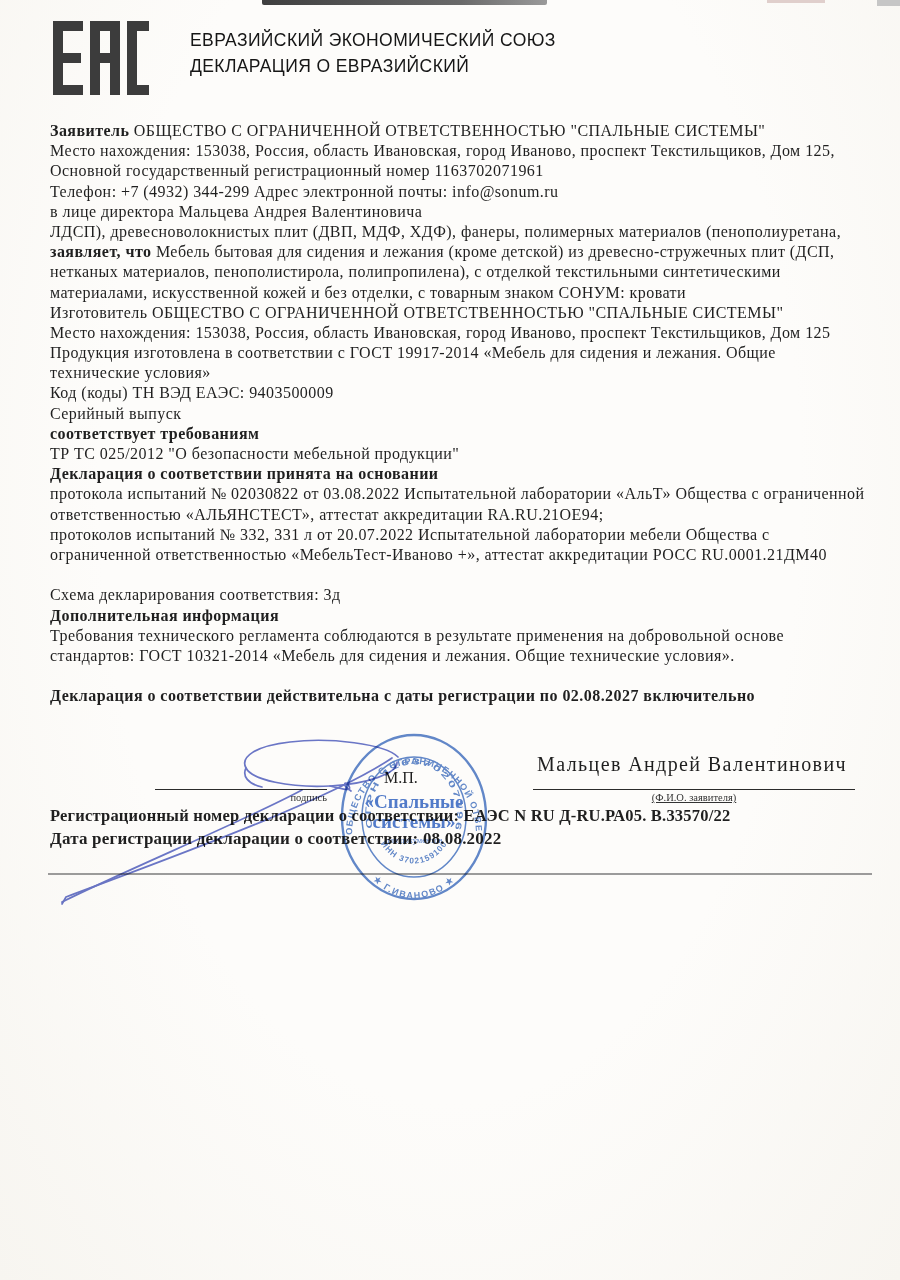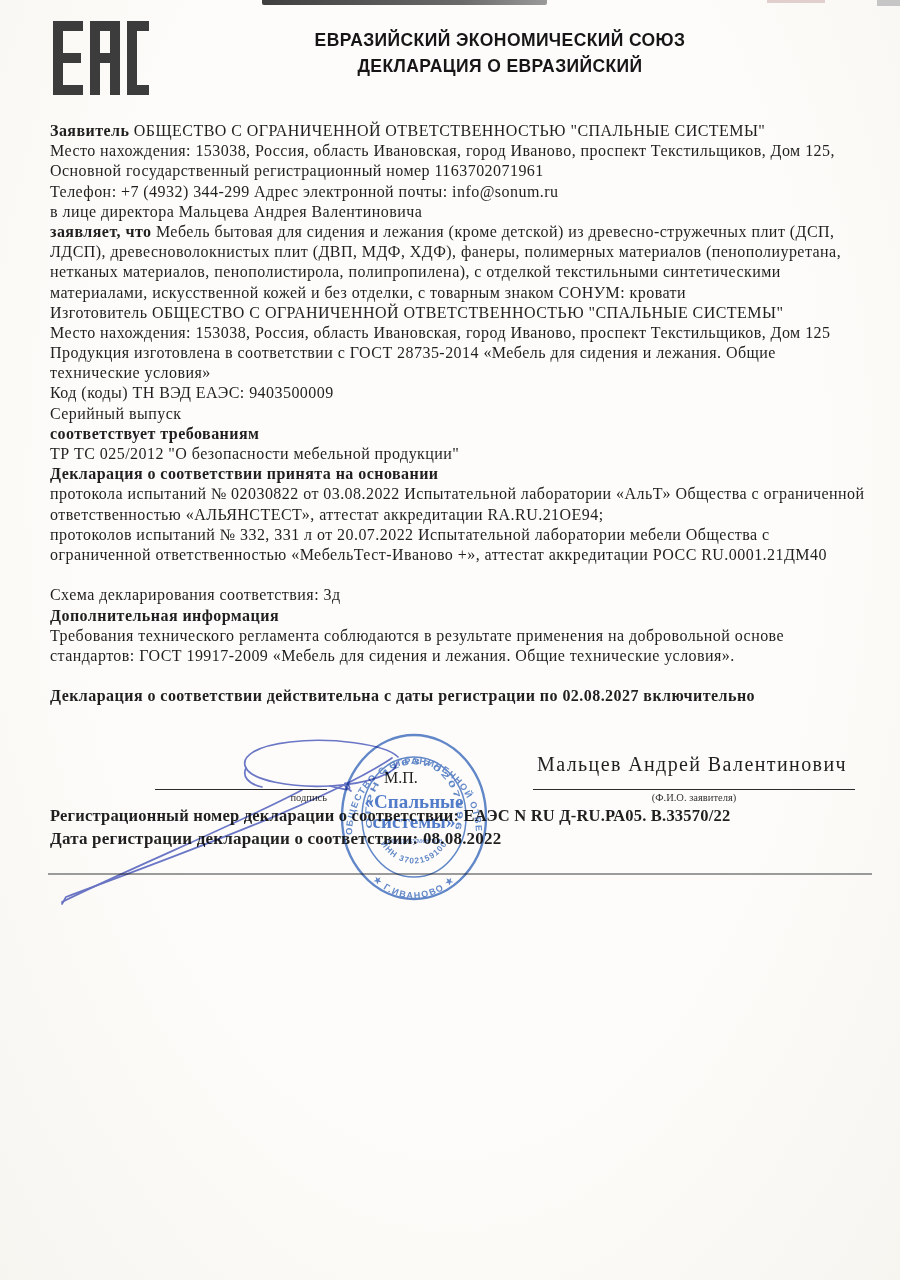--- a/index.html
+++ b/index.html
@@ -13,41 +13,40 @@
   }
   
   .artifact{position:absolute;}
   .art1{left:262px;top:0;width:285px;height:5px;background:linear-gradient(90deg,#3f3f3f,#6a6a6a 70%,#9a9a9a);border-radius:0 0 2px 2px;}
   .art2{left:767px;top:0;width:58px;height:3px;background:#e0cfcc;}
   .art3{left:877px;top:0;width:23px;height:6px;background:#c6c6c6;}
   
   .eac{position:absolute;left:53px;top:21px;}
   
   .header{
-    position:absolute;left:200px;top:27px;width:600px;
-    text-align:center;
+    position:absolute;left:190px;top:27px;width:600px;
     font-family:"Liberation Sans", sans-serif;
-    font-weight:bold;font-size:17.5px;line-height:26px;
+    font-weight:normal;font-size:17.5px;line-height:26px;
     letter-spacing:0.4px;color:#161616;
   }
   
   .body-text{
     position:absolute;left:50px;top:121px;width:815px;
     font-size:16px;line-height:20.2px;letter-spacing:0.45px;
   }
   .body-text .line{height:20.2px;white-space:nowrap;}
   .body-text .b{font-weight:bold;}
   
   .sig-abs{position:absolute;white-space:nowrap;}
   .mp{left:384px;top:769px;font-size:16px;}
   .sig-line{left:155px;top:789px;width:172px;height:0;border-top:1.5px solid #2b2b2b;}
   .sig-caption{left:155px;top:792px;width:172px;text-align:right;font-size:10.5px;color:#333;}
   .fio-name{left:537px;top:753px;font-size:20px;letter-spacing:1.4px;}
   .fio-line{left:533px;top:789px;width:322px;height:0;border-top:1.5px solid #2b2b2b;}
-  .fio-caption{left:533px;top:792px;width:322px;text-align:center;font-size:10.5px;color:#333;}
+  .fio-caption{left:533px;top:792px;width:322px;text-align:center;font-size:10.5px;color:#333;text-decoration:underline;}
   .reg1{left:50px;top:806px;font-size:16.5px;font-weight:bold;letter-spacing:0.2px;}
   .reg2{left:50px;top:829px;font-size:17px;font-weight:bold;letter-spacing:0.2px;text-align:center;}
   .bottom-rule{position:absolute;left:48px;top:873px;width:824px;height:2px;background:#8a8a8a;opacity:.85;}
   
   .stamp-svg{position:absolute;left:328px;top:722px;mix-blend-mode:multiply;opacity:.88;}
   .ink-svg{position:absolute;left:38px;top:728px;mix-blend-mode:multiply;opacity:.9;}
   .stamp-ring-text{font-family:"Liberation Sans", sans-serif;font-weight:bold;}
   .stamp-center{font-family:"Liberation Serif", serif;font-weight:bold;}
 </style>
 </head>
@@ -79,42 +78,42 @@
     <div>ЕВРАЗИЙСКИЙ ЭКОНОМИЧЕСКИЙ СОЮЗ</div>
     <div>ДЕКЛАРАЦИЯ О ЕВРАЗИЙСКИЙ</div>
   </div>
 
   <div class="body-text" id="body-lines">
       <div class="line"><span class="b">Заявитель </span><span>ОБЩЕСТВО С ОГРАНИЧЕННОЙ ОТВЕТСТВЕННОСТЬЮ "СПАЛЬНЫЕ СИСТЕМЫ"</span></div>
       <div class="line"><span>Место нахождения: 153038, Россия, область Ивановская, город Иваново, проспект Текстильщиков, Дом 125,</span></div>
       <div class="line"><span>Основной государственный регистрационный номер 1163702071961</span></div>
       <div class="line"><span>Телефон: +7 (4932) 344-299 Адрес электронной почты: info@sonum.ru</span></div>
       <div class="line"><span>в лице директора Мальцева Андрея Валентиновича</span></div>
+      <div class="line"><span>ЛДСП), древесноволокнистых плит (ДВП, МДФ, ХДФ), фанеры, полимерных материалов (пенополиуретана,</span></div>
       <div class="line"><span class="b">заявляет, что </span><span>Мебель бытовая для сидения и лежания (кроме детской) из древесно-стружечных плит (ДСП,</span></div>
-      <div class="line"><span>ЛДСП), древесноволокнистых плит (ДВП, МДФ, ХДФ), фанеры, полимерных материалов (пенополиуретана,</span></div>
       <div class="line"><span>нетканых материалов, пенополистирола, полипропилена), с отделкой текстильными синтетическими</span></div>
       <div class="line"><span>материалами, искусственной кожей и без отделки, с товарным знаком СОНУМ: кровати</span></div>
       <div class="line"><span>Изготовитель ОБЩЕСТВО С ОГРАНИЧЕННОЙ ОТВЕТСТВЕННОСТЬЮ "СПАЛЬНЫЕ СИСТЕМЫ"</span></div>
       <div class="line"><span>Место нахождения: 153038, Россия, область Ивановская, город Иваново, проспект Текстильщиков, Дом 125</span></div>
-      <div class="line"><span>Продукция изготовлена в соответствии с ГОСТ 28735-2014 «Мебель для сидения и лежания. Общие</span></div>
+      <div class="line"><span>Продукция изготовлена в соответствии с ГОСТ 19917-2014 «Мебель для сидения и лежания. Общие</span></div>
       <div class="line"><span>технические условия»</span></div>
       <div class="line"><span>Код (коды) ТН ВЭД ЕАЭС: 9403500009</span></div>
       <div class="line"><span>Серийный выпуск</span></div>
       <div class="line"><span class="b">соответствует требованиям</span></div>
       <div class="line"><span>ТР ТС 025/2012 "О безопасности мебельной продукции"</span></div>
       <div class="line"><span class="b">Декларация о соответствии принята на основании</span></div>
       <div class="line"><span>протокола испытаний № 02030822 от 03.08.2022 Испытательной лаборатории «АльТ» Общества с ограниченной</span></div>
       <div class="line"><span>ответственностью «АЛЬЯНСТЕСТ», аттестат аккредитации RA.RU.21ОЕ94;</span></div>
       <div class="line"><span>протоколов испытаний № 332, 331 л от 20.07.2022 Испытательной лаборатории мебели Общества с</span></div>
       <div class="line"><span>ограниченной ответственностью «МебельТест-Иваново +», аттестат аккредитации РОСС RU.0001.21ДМ40</span></div>
       <div class="line"></div>
       <div class="line"><span>Схема декларирования соответствия: 3д</span></div>
       <div class="line"><span class="b">Дополнительная информация</span></div>
       <div class="line"><span>Требования технического регламента соблюдаются в результате применения на добровольной основе</span></div>
-      <div class="line"><span>стандартов: ГОСТ 19917-2009 «Мебель для сидения и лежания. Общие технические условия».</span></div>
+      <div class="line"><span>стандартов: ГОСТ 10321-2014 «Мебель для сидения и лежания. Общие технические условия».</span></div>
       <div class="line"></div>
       <div class="line"><span class="b">Декларация о соответствии действительна с даты регистрации по 02.08.2027 включительно</span></div>
     </div>
 
   <div class="sig-abs mp">М.П.</div>
   <div class="sig-abs sig-line"></div>
   <div class="sig-abs sig-caption">подпись</div>
   <div class="sig-abs fio-name">Мальцев Андрей Валентинович</div>
   <div class="sig-abs fio-line"></div>
   <div class="sig-abs fio-caption">(Ф.И.О. заявителя)</div>

